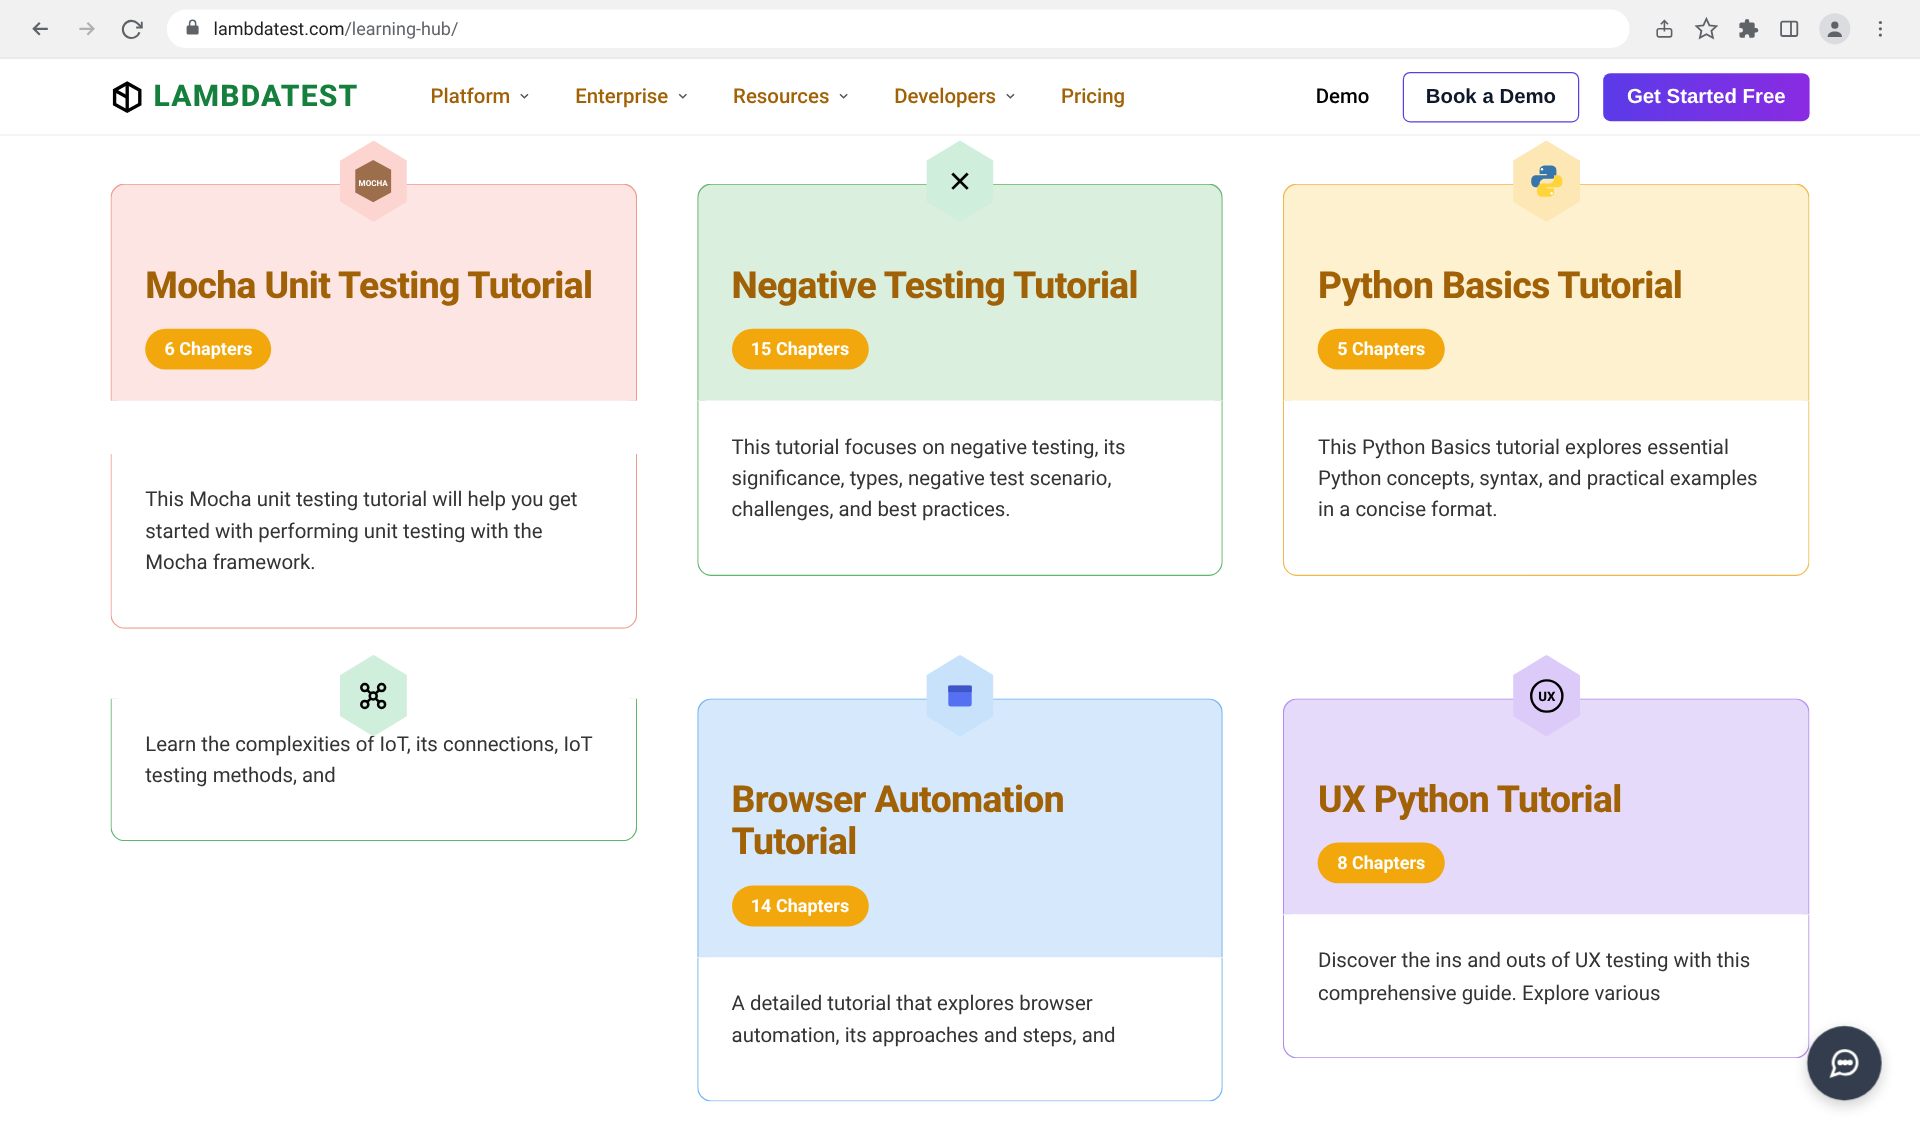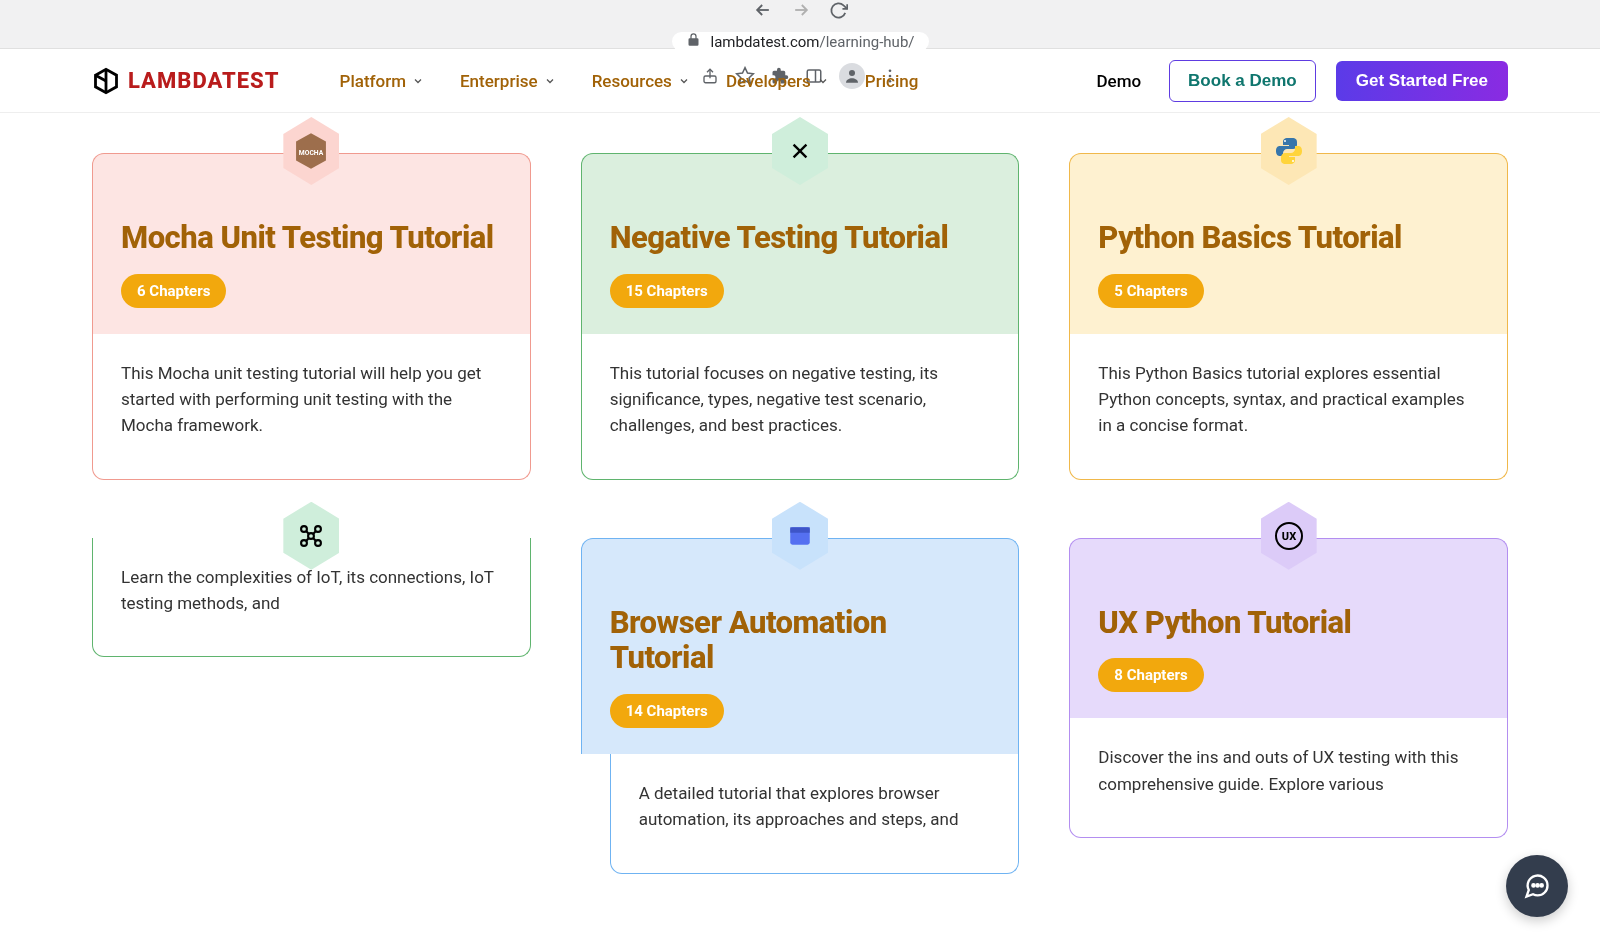--- a/index.html
+++ b/index.html
@@ -1,61 +1,61 @@
 <!DOCTYPE html>
 <html><head>
 <meta charset="utf-8">
 <style>
   * { margin: 0; padding: 0; box-sizing: border-box; }
   body { font-family: -apple-system, BlinkMacSystemFont, "Segoe UI", Roboto, Helvetica, Arial, sans-serif; background: #fff; width: 1600px; }
 
   
-  .browser-chrome { height: 49px; background: #f1f1f2; display: flex; align-items: center; padding: 0 24px; gap: 12px; border-bottom: 1px solid #e0e0e0; flex-direction: column; }
+  .browser-chrome { height: 49px; background: #f1f1f2; display: flex; align-items: center; padding: 0 24px; gap: 12px; border-bottom: 1px solid #e0e0e0; }
   .chrome-nav { display: flex; gap: 18px; align-items: center; }
   .chrome-icon { color: #5f6368; display: flex; align-items: center; justify-content: center; }
   .chrome-icon.disabled { color: #b0b0b0; }
   .address-bar { flex: 1; height: 32px; background: #fff; border-radius: 16px; display: flex; align-items: center; padding: 0 14px; gap: 10px; color: #202124; font-size: 15px; margin: 0 8px; }
   .address-bar .lock { color: #5f6368; }
   .address-bar .domain-gray { color: #5f6368; }
   .chrome-right { display: flex; gap: 16px; align-items: center; }
   .avatar-circle { width: 26px; height: 26px; border-radius: 50%; background: #dadce0; display: flex; align-items: center; justify-content: center; color: #5f6368; }
 
   
   .site-header { height: 64px; background: #fff; display: flex; align-items: center; padding: 0 92px; border-bottom: 1px solid #eee; }
-  .logo { display: flex; align-items: center; gap: 8px; color: #b91c1c; font-weight: 800; letter-spacing: 1px; font-size: 22px; }
+  .logo { display: flex; align-items: center; gap: 8px; color: #15803d; font-weight: 800; letter-spacing: 1px; font-size: 25px; }
   .main-nav { display: flex; gap: 36px; margin-left: 60px; }
   .nav-item { display: flex; align-items: center; gap: 6px; color: #a16207; font-size: 17px; font-weight: 500; }
   .chev { color: #555; }
   .header-spacer { flex: 1; }
   .login { color: #000; font-size: 17px; font-weight: 500; margin-right: 28px; }
-  .demo-btn { border: 1px solid #5e3be1; color: #0f766e; background: #fff; padding: 10px 18px; border-radius: 6px; font-size: 17px; font-weight: 600; margin-right: 20px; }
+  .demo-btn { border: 1px solid #5e3be1; color: #0f172a; background: #fff; padding: 10px 18px; border-radius: 6px; font-size: 17px; font-weight: 600; margin-right: 20px; }
   .get-started-btn { background: linear-gradient(90deg,#5b3be8,#8a2be2); color: #fff; padding: 10px 20px; border-radius: 6px; font-size: 17px; font-weight: 600; border: none; }
 
   
   .content { padding: 40px 92px 0; }
   .grid { display: grid; grid-template-columns: repeat(3, 1fr); gap: 50px; }
   .card { border-radius: 12px; position: relative; }
   .card-top { padding: 66px 28px 26px; border-radius: 12px 12px 0 0; border: 1px solid; border-bottom: none; }
   .card-bottom { padding: 26px 28px 40px; border-radius: 0 0 12px 12px; border: 1px solid; border-top: none; background: #fff; }
   .card-icon { position: absolute; top: -30px; left: 50%; transform: translateX(-50%); width: 56px; height: 56px; display: flex; align-items: center; justify-content: center; }
   .card-title { font-size: 31px; font-weight: 800; line-height: 1.15; color: #a16207; margin-bottom: 18px; letter-spacing: -0.5px; }
   .badge { display: inline-block; background: #f2a80d; color: #fff; font-weight: 700; font-size: 15px; padding: 8px 16px; border-radius: 20px; }
   .card-desc { font-size: 17px; color: #333; line-height: 1.55; }
 
   
   .c-pink .card-top { background: #fde5e3; border-color: #f09a8f; }
-  .c-pink .card-bottom { border-color: #f09a8f; }
+  .c-pink .card-bottom { border-color: #f09a8f; margin-top: 44px; }
   .c-green .card-top { background: #dbefde; border-color: #5fb46e; }
   .c-green .card-bottom { border-color: #5fb46e; }
   .c-yellow .card-top { background: #fef1d0; border-color: #f0b84a; }
   .c-yellow .card-bottom { border-color: #f0b84a; }
   .c-green2 .card-top { background: #daefdd; border-color: #5fb46e; }
   .c-green2 .card-bottom { border-color: #5fb46e; }
   .c-blue .card-top { background: #d6e8fb; border-color: #6fb3f2; }
-  .c-blue .card-bottom { border-color: #6fb3f2; margin-left: 29px; }
+  .c-blue .card-bottom { border-color: #6fb3f2; }
   .c-purple .card-top { background: #e6dafb; border-color: #b38ef0; }
   .c-purple .card-bottom { border-color: #b38ef0; }
 
   
   .hex { width: 60px; height: 68px; clip-path: polygon(50% 0, 100% 25%, 100% 75%, 50% 100%, 0 75%, 0 25%); display: flex; align-items: center; justify-content: center; font-size: 22px; font-weight: 700; }
   .hex.pink { background: #fcd5d0; }
   .hex.green { background: #cfeedb; }
   .hex.yellow { background: #fde7b5; }
   .hex.green2 { background: #cfeedb; }
   .hex.blue { background: #c8e2fb; }

